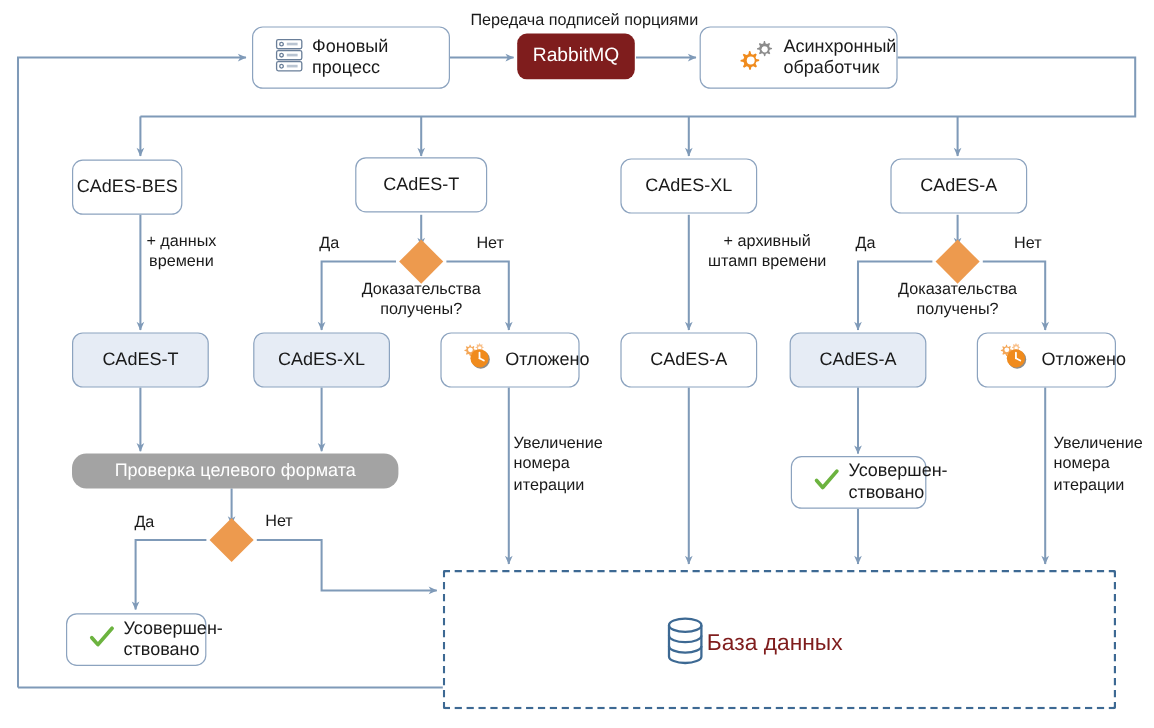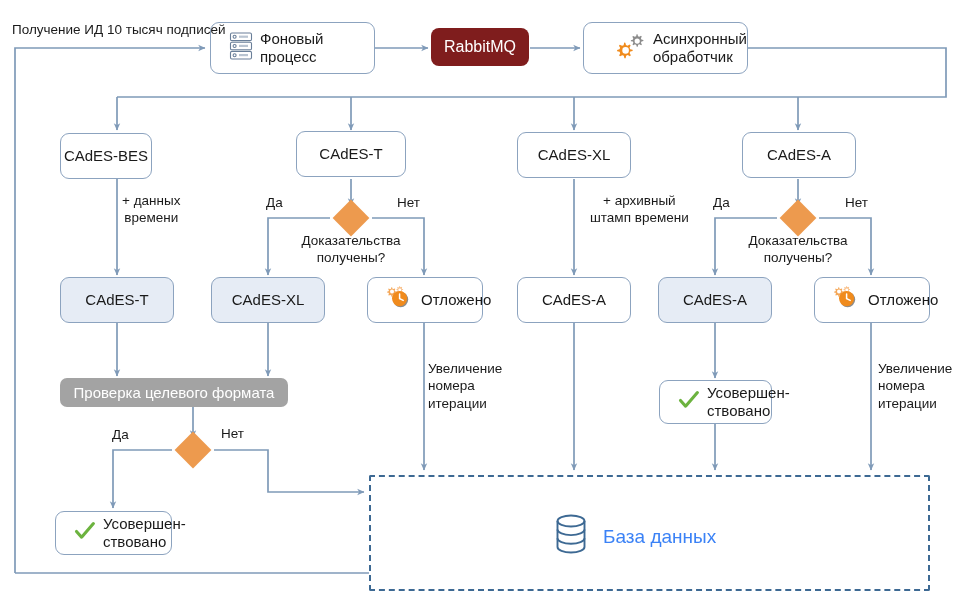--- a/index.html
+++ b/index.html
@@ -78,22 +78,21 @@
     position:absolute;
     box-sizing:border-box;
     border:2.4px dashed #3d6993;
     border-radius:2px;
     background:transparent;
   }
   .dblabel{
     position:absolute;
     display:flex;
     align-items:center;
-    gap:14px;
-    color:#3b82f6;
+    color:#7f1d1d;
     font-size:19px;
   }
   .icon{ display:block; flex:0 0 auto; }
 </style>
 </head>
 <body>
 
 <div id="canvas">
 
   <svg class="edges" viewBox="0 0 962 607">
@@ -266,21 +265,21 @@
         <circle cx="13.6" cy="13.6" r="7.6" fill="#f08b1d"></circle>
         <g stroke="#ffffff" stroke-width="1.5" stroke-linecap="round">
           <line x1="13.6" y1="13.6" x2="13.6" y2="8.9"></line>
           <line x1="13.6" y1="13.6" x2="17.2" y2="15.4"></line>
         </g>
       </svg>
     </span>
     <span class="lbl">Отложено</span>
   </div>
 
-  <div class="node gray" style="left:60px;top:378px;width:228px;height:29px;">
+  <div class="node gray" style="left:60px;top:378px;width:272px;height:29px;border-radius:12px;">
     <span class="lbl">Проверка целевого формата</span>
   </div>
 
   <div class="node withicon" style="left:55px;top:511px;width:117px;height:44px;">
     <span class="icon">
       <svg width="22" height="22" viewBox="0 0 22 22">
         <path d="M2.5 11.4 L7.6 17.2 L19.4 3.6" fill="none" stroke="#6cb33f" stroke-width="3.1" stroke-linecap="round" stroke-linejoin="round"></path>
       </svg>
     </span>
     <span class="lbl">Усовершен-
@@ -309,22 +308,22 @@
           <ellipse cx="18" cy="8" rx="13.5" ry="5.5"></ellipse>
           <path d="M4.5 8 V34 a13.5 5.5 0 0 0 27 0 V8"></path>
           <path d="M4.5 16.6 a13.5 5.5 0 0 0 27 0"></path>
           <path d="M4.5 25.3 a13.5 5.5 0 0 0 27 0"></path>
         </g>
       </svg>
     </span>
     <span>База данных</span>
   </div>
 
-  <div class="edge-label" style="left:12px;top:21px;"><span>Получение ИД 10 тысяч подписей</span></div>
-
+
+  <div class="edge-label" style="left:392px;top:8px;"><span>Передача подписей порциями</span></div>
 
   <div class="edge-label center" style="left:122px;top:192px;"><span>+ данных
 времени</span></div>
 
   <div class="edge-label center" style="left:579px;top:192px;margin-left:11px;"><span>+ архивный
 штамп времени</span></div>
 
   <div class="edge-label" style="left:266px;top:194px;"><span>Да</span></div>
   <div class="edge-label" style="left:397px;top:194px;"><span>Нет</span></div>
   <div class="edge-label center" style="left:290px;top:232px;width:122px;"><span>Доказательства

